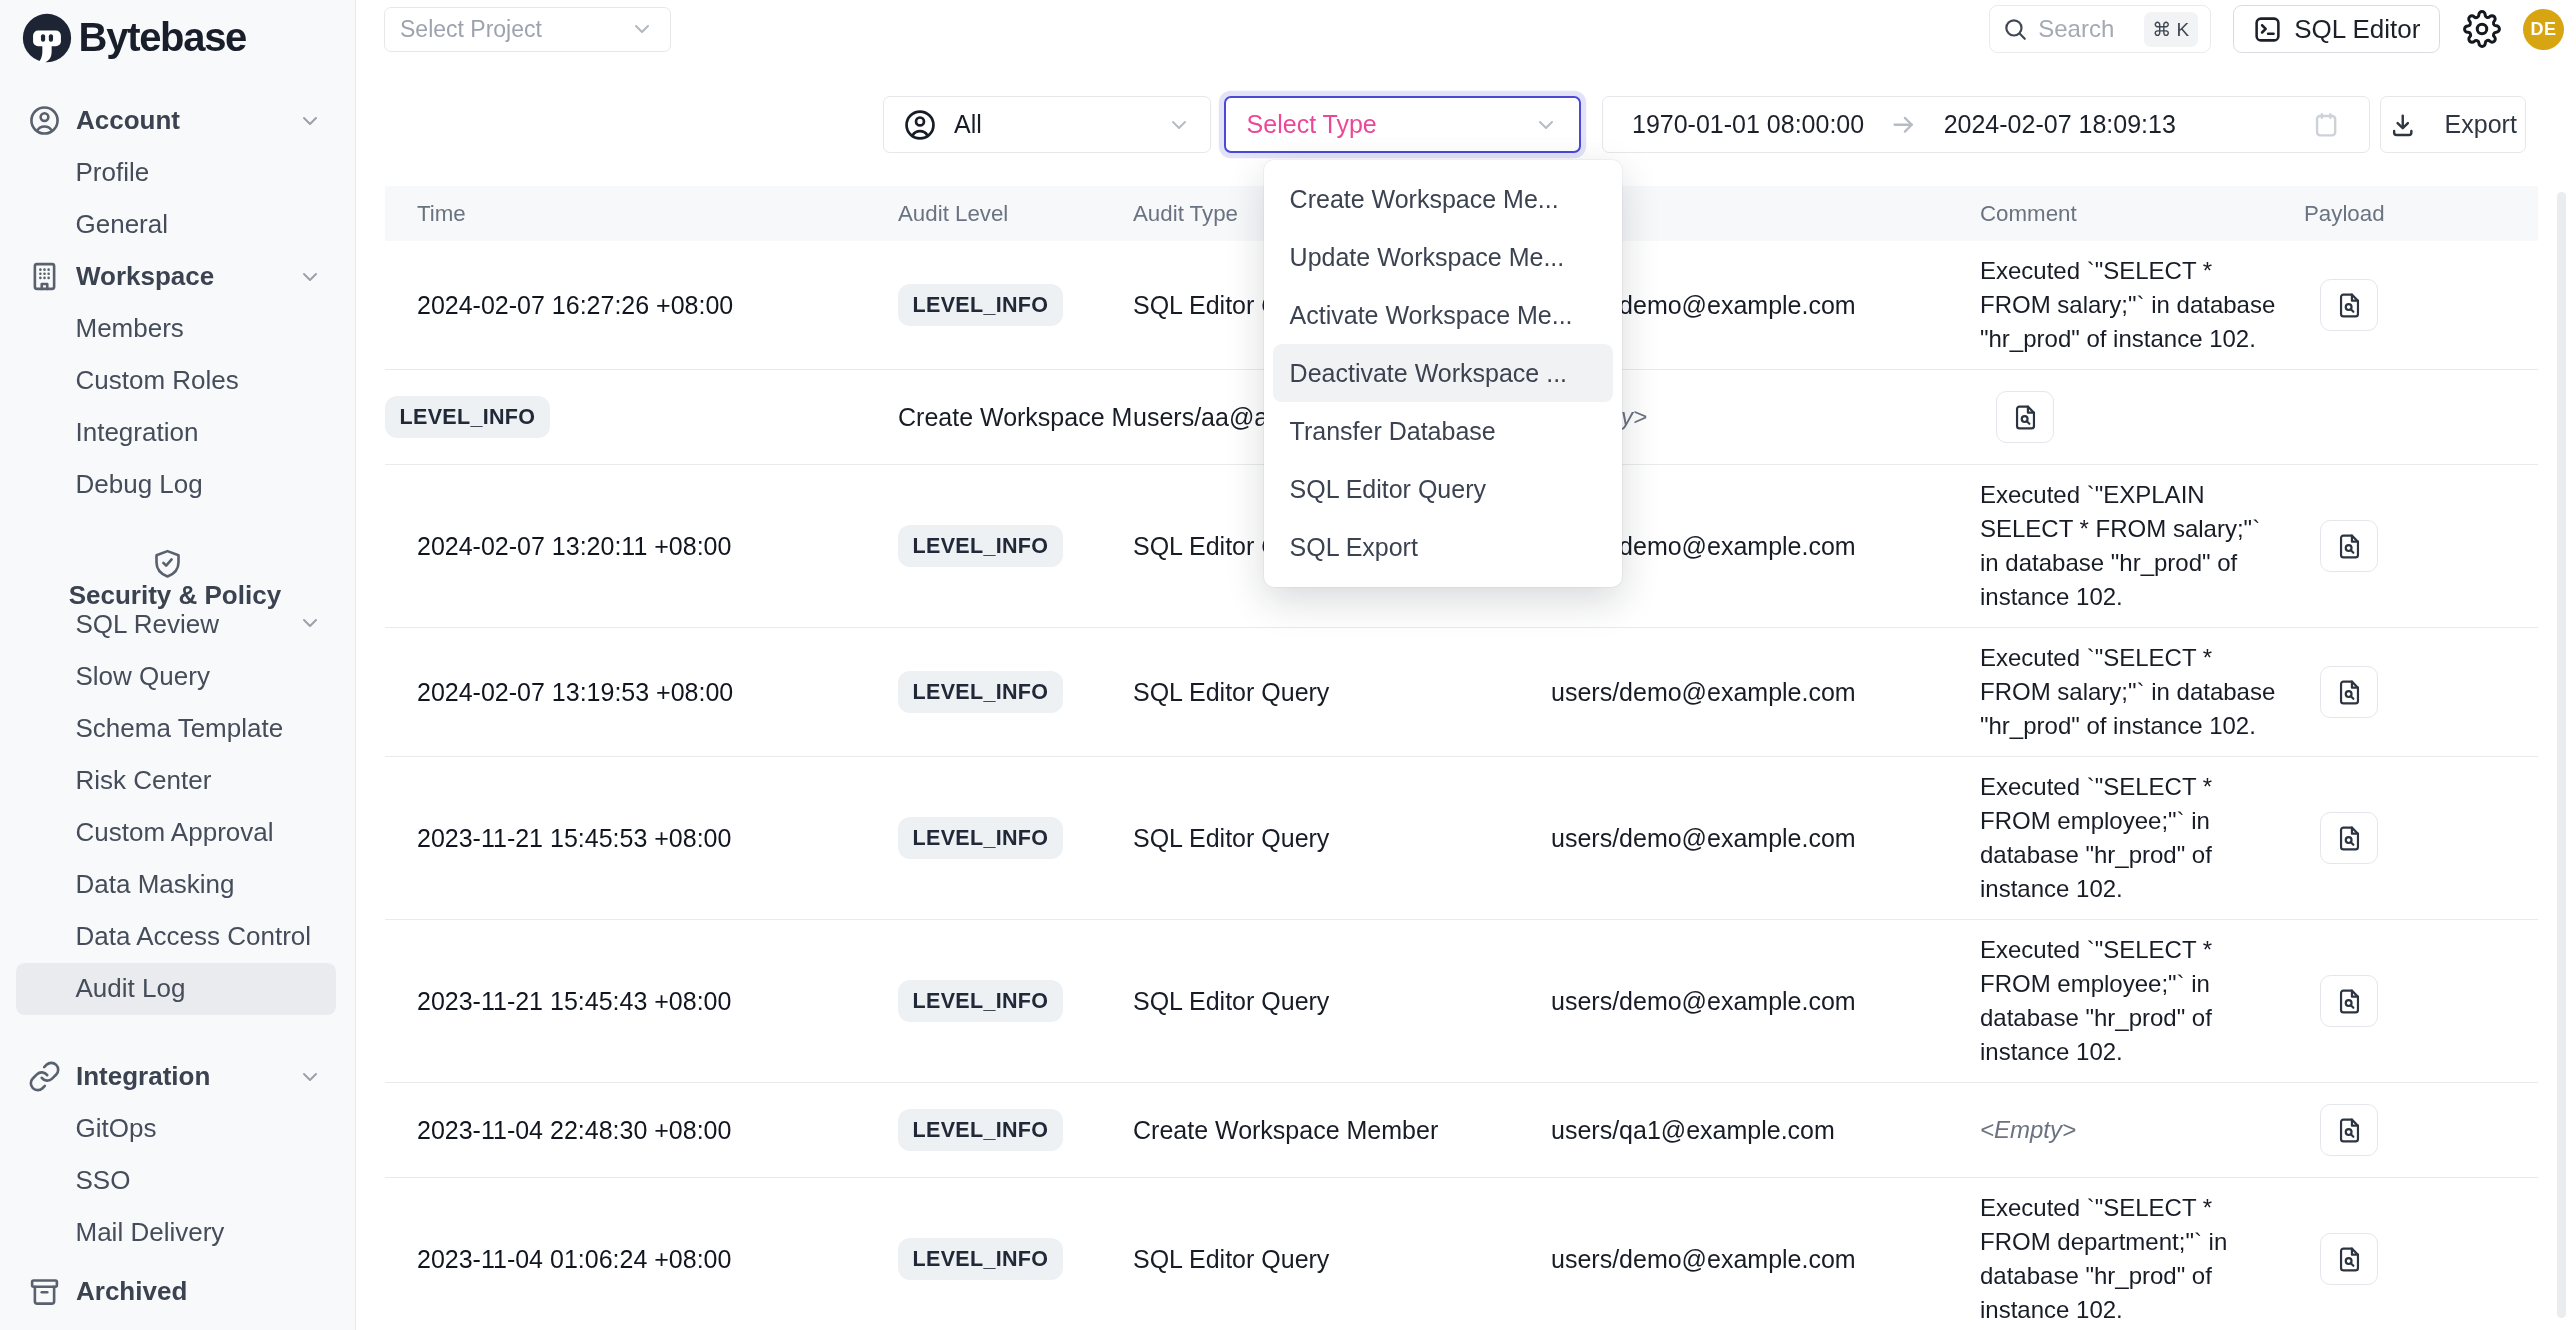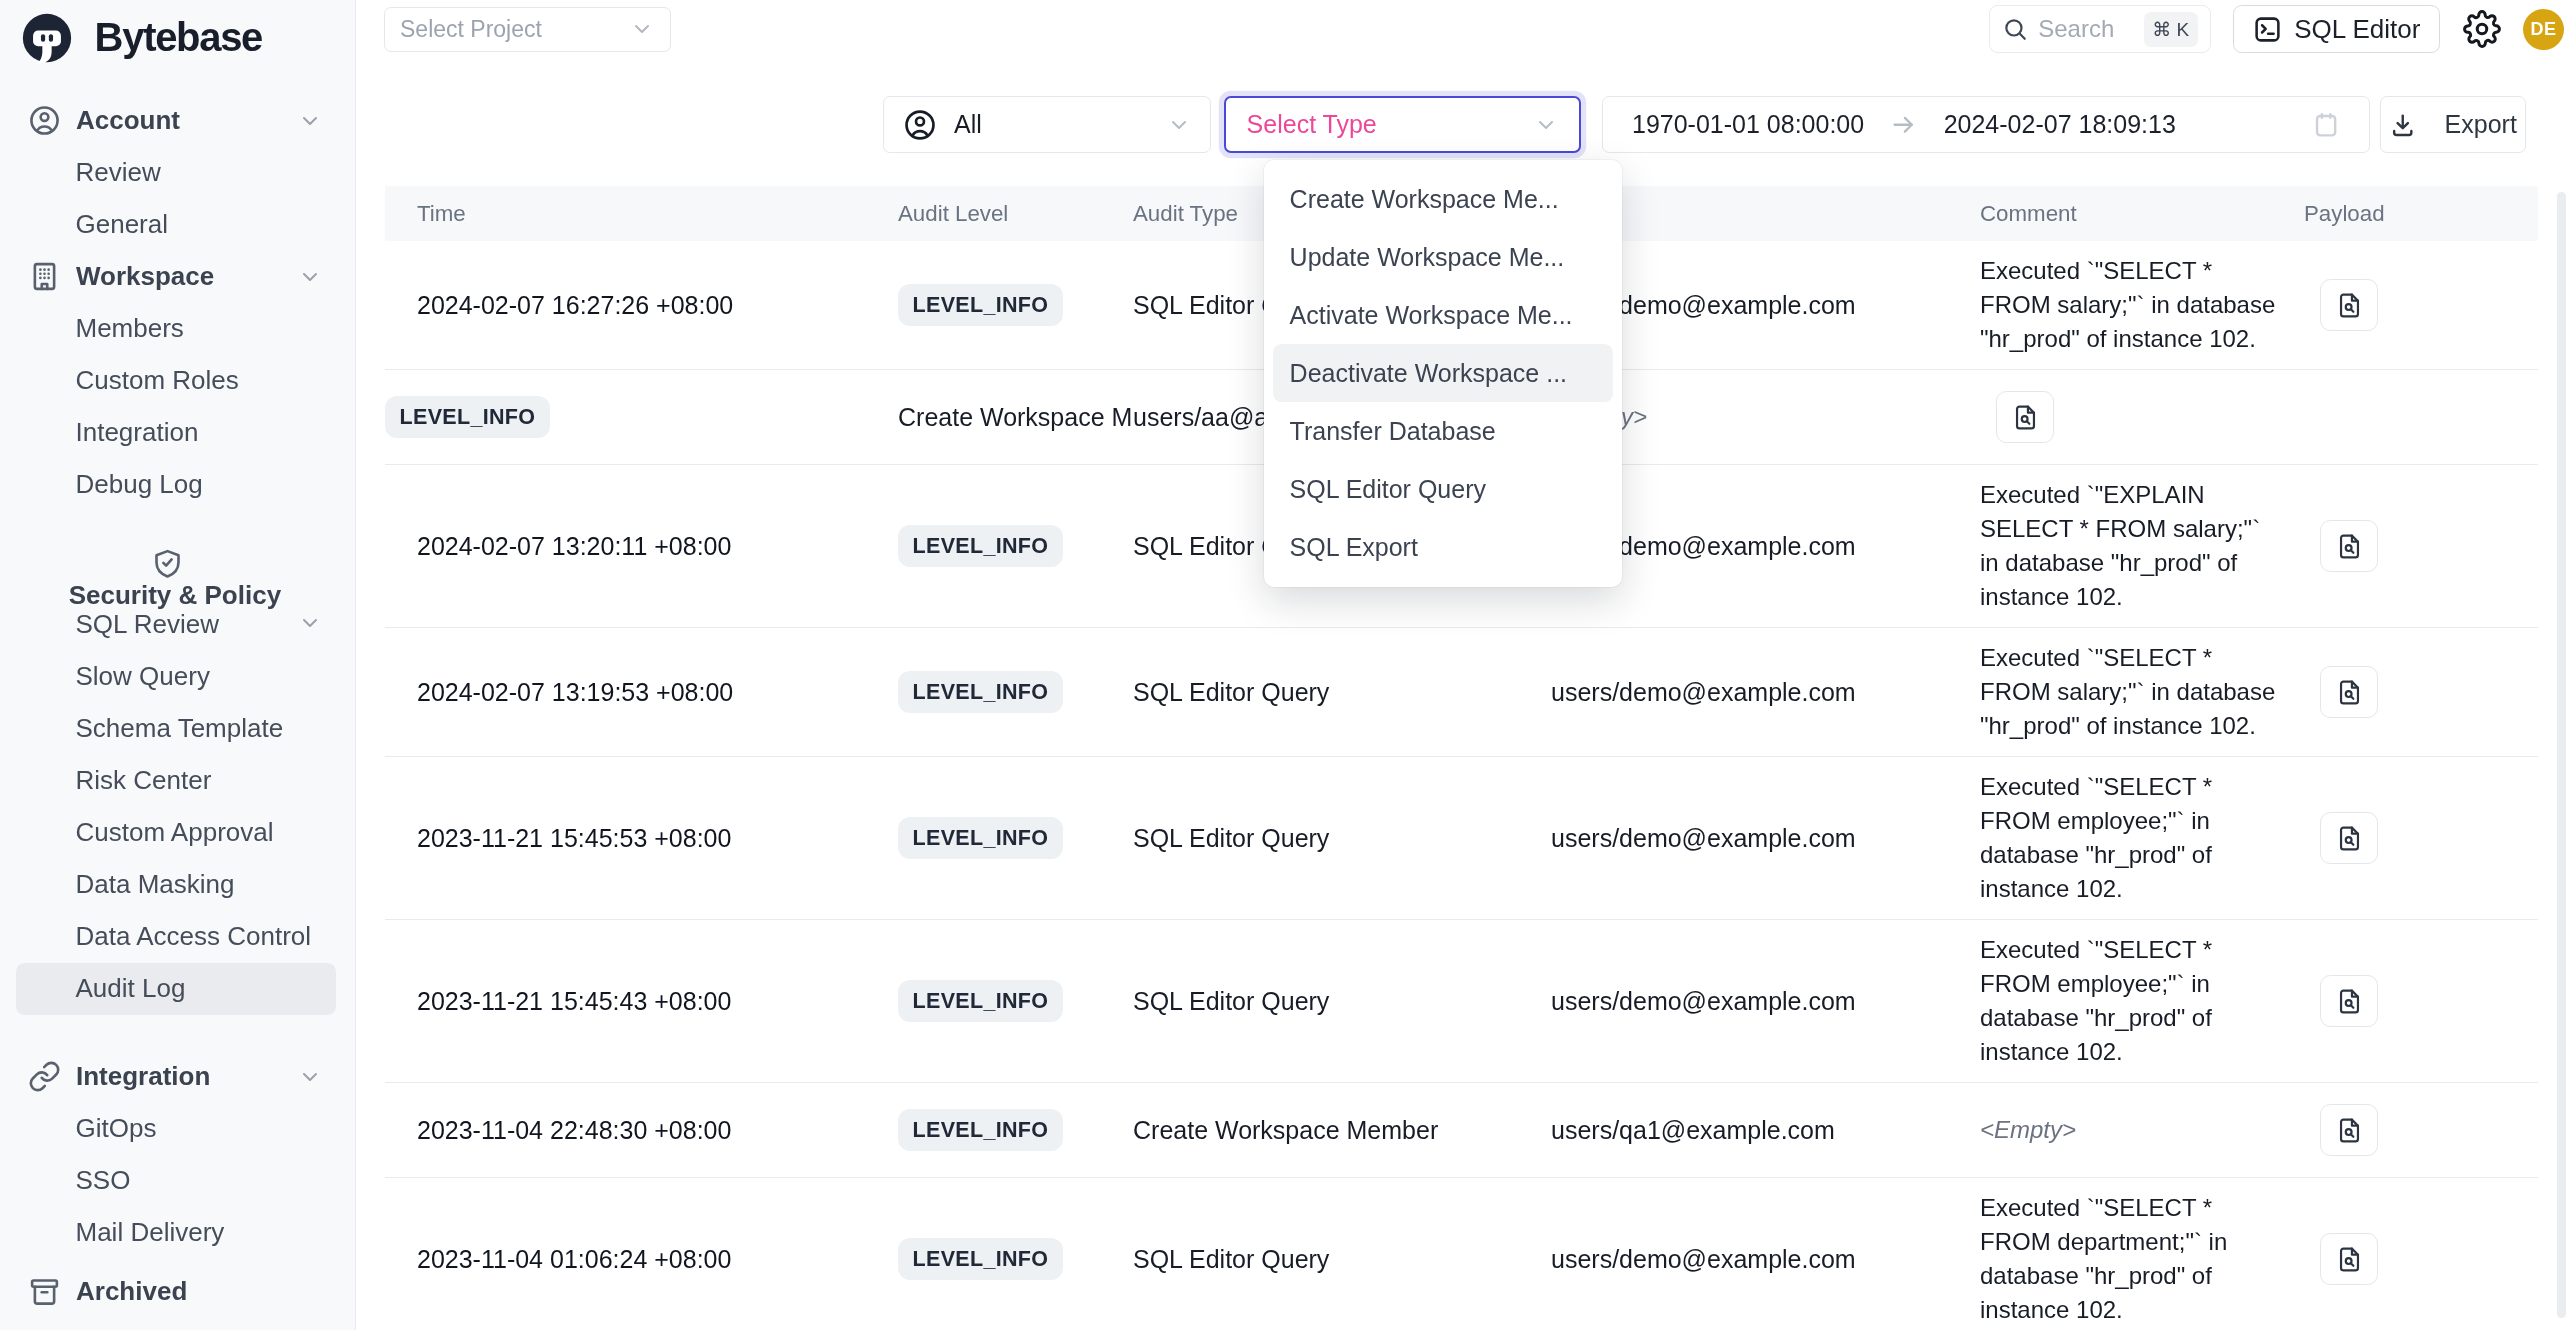--- a/index.html
+++ b/index.html
@@ -8,21 +8,21 @@
     background:#ffffff;font-family:"Liberation Sans",sans-serif;
     -webkit-font-smoothing:antialiased;
   }
   svg{display:block}
 
   
   .sidebar{
     position:absolute;left:0;top:0;width:356px;height:1330px;
     background:#f8f9fb;border-right:1.7px solid #e8eaed;box-sizing:border-box;
   }
-  .logo-row{display:flex;align-items:center;gap:22px;padding:6.9px 0 0 20.6px;height:62px}
+  .logo-row{display:flex;align-items:center;gap:6px;padding:6.9px 0 0 20.6px;height:62px}
   .logo-mark{width:52px;height:52px;flex:0 0 52px}
   .logo-text{font-size:40px;font-weight:800;color:#191e2b;letter-spacing:-1.3px}
   .nav{padding:26px 19px 0 15.5px;display:flex;flex-direction:column}
   .nav-item{
     height:52px;display:flex;align-items:center;border-radius:8.6px;
     padding:0 13.7px 0 12px;box-sizing:border-box;cursor:pointer;
   }
   .nav-item .ic{width:33px;height:33px;margin-right:15.5px;flex:0 0 33px;color:#59616e}
   .nav-item .ic svg{width:33px;height:33px}
   .nav-item.section .label{font-size:26px;color:#3b4250;font-weight:600}
@@ -157,21 +157,21 @@
           </svg>
         </span>
         <span class="label">Account</span>
         <span class="nav-chevron">
           <svg viewBox="0 0 24 24" fill="none" stroke="currentColor" stroke-width="2" stroke-linecap="round" stroke-linejoin="round" width="24" height="24">
             <polyline points="6 9 12 15 18 9"></polyline>
           </svg>
         </span>
       </div>
       <div class="nav-item sub">
-        <span class="label">Review</span>
+        <span class="label">Profile</span>
       </div>
       <div class="nav-item sub">
         <span class="label">General</span>
       </div>
       <div class="nav-item section">
         <span class="ic">
           <svg viewBox="0 0 24 24" fill="none" stroke="currentColor" stroke-width="1.9" stroke-linecap="round" stroke-linejoin="round">
             <rect x="5" y="3" width="14" height="18" rx="1.5"></rect>
             <path d="M10 21v-3.5h4V21"></path>
             <path d="M9 7h.01M12 7h.01M15 7h.01M9 10h.01M12 10h.01M15 10h.01M9 13h.01M12 13h.01M15 13h.01"></path>

